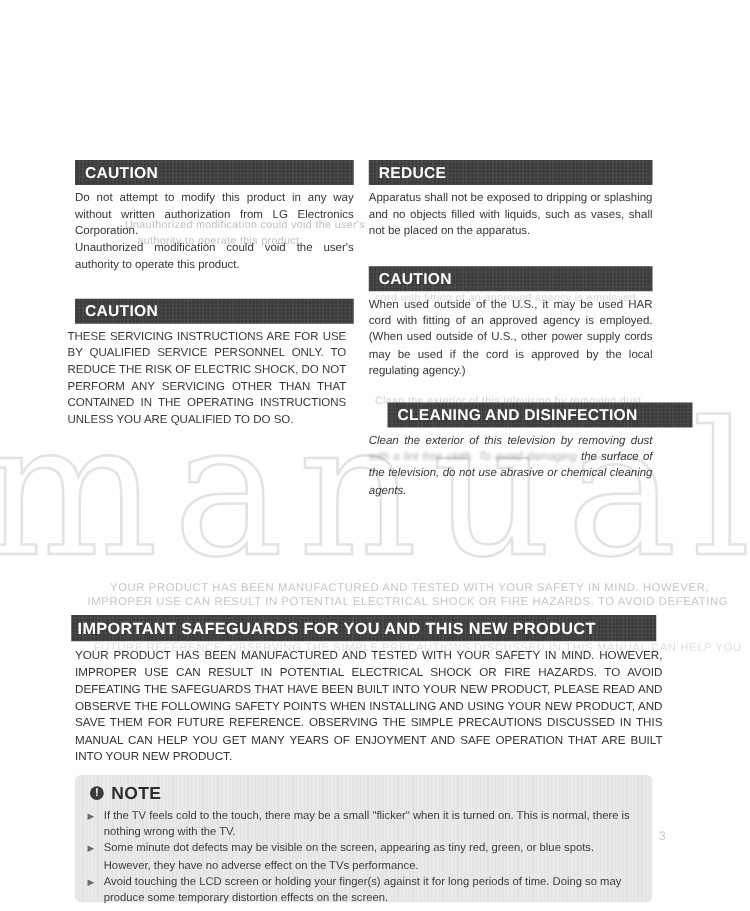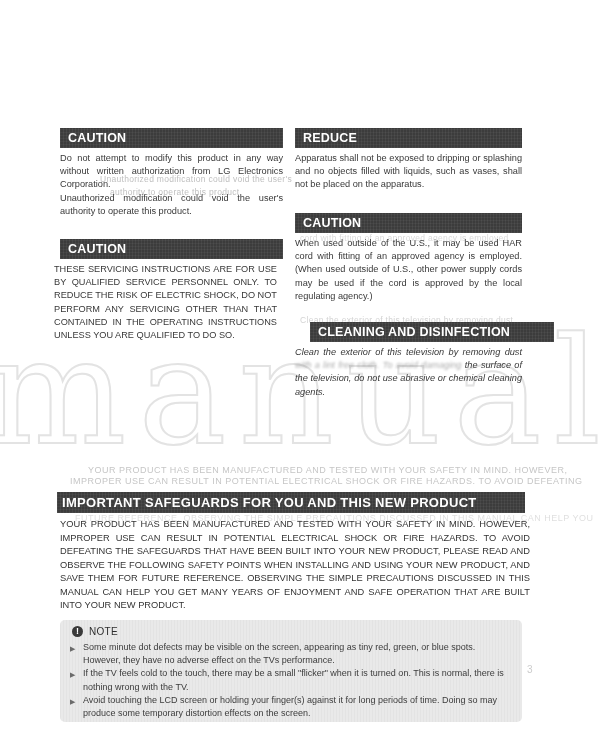--- a/index.html
+++ b/index.html
@@ -52,21 +52,21 @@
     position:absolute;z-index:2;left:60px;top:620px;width:462px;height:102px;
     background:#e9e9e9;border-radius:5px;box-sizing:border-box;
     background-image:repeating-linear-gradient(90deg, rgba(0,0,0,.028) 0 1px, transparent 1px 3px);
     padding:6px 10px 0 10px;
   }
   .note-header{display:flex;align-items:center;gap:6px;margin-left:2px;}
   .note-icon{
     width:11px;height:11px;border-radius:50%;background:#3a3a3a;color:#fff;
     font-size:9px;font-weight:bold;line-height:11px;text-align:center;display:inline-block;
   }
-  .note-title{font-weight:normal;font-size:10px;color:#2e2e2e;letter-spacing:.3px;}
+  .note-title{font-weight:bold;font-size:14px;color:#2e2e2e;letter-spacing:.3px;}
   .note-items{margin-top:4px;}
   .note-item{
     position:relative;padding-left:13px;font-size:9px;line-height:13.2px;
     color:#3c3c3c;text-align:left;margin-bottom:0;
   }
   .note-marker{
     position:absolute;left:0;top:1px;font-size:7px;color:#6b6b6b;
   }
   .page-num{
     position:absolute;z-index:2;left:527px;top:664px;font-size:10px;color:#cccccc;
@@ -107,25 +107,25 @@
   <div class="sg-body">YOUR PRODUCT HAS BEEN MANUFACTURED AND TESTED WITH YOUR SAFETY IN MIND. HOWEVER, IMPROPER USE CAN RESULT IN POTENTIAL ELECTRICAL SHOCK OR FIRE HAZARDS. TO AVOID DEFEATING THE SAFEGUARDS THAT HAVE BEEN BUILT INTO YOUR NEW PRODUCT, PLEASE READ AND OBSERVE THE FOLLOWING SAFETY POINTS WHEN INSTALLING AND USING YOUR NEW PRODUCT, AND SAVE THEM FOR FUTURE REFERENCE. OBSERVING THE SIMPLE PRECAUTIONS DISCUSSED IN THIS MANUAL CAN HELP YOU GET MANY YEARS OF ENJOYMENT AND SAFE OPERATION THAT ARE BUILT INTO YOUR NEW PRODUCT.</div>
 
   <div class="note-box">
     <div class="note-header">
       <span class="note-icon">!</span>
       <span class="note-title">NOTE</span>
     </div>
     <div class="note-items">
       <div class="note-item">
         <span class="note-marker">▶</span>
-        <span>Some minute dot defects may be visible on the screen, appearing as tiny red, green, or blue spots. However, they have no adverse effect on the TVs performance.</span>
+        <span>If the TV feels cold to the touch, there may be a small "flicker" when it is turned on. This is normal, there is nothing wrong with the TV.</span>
       </div>
       <div class="note-item">
         <span class="note-marker">▶</span>
-        <span>If the TV feels cold to the touch, there may be a small "flicker" when it is turned on. This is normal, there is nothing wrong with the TV.</span>
+        <span>Some minute dot defects may be visible on the screen, appearing as tiny red, green, or blue spots. However, they have no adverse effect on the TVs performance.</span>
       </div>
       <div class="note-item">
         <span class="note-marker">▶</span>
         <span>Avoid touching the LCD screen or holding your finger(s) against it for long periods of time. Doing so may produce some temporary distortion effects on the screen.</span>
       </div>
     </div>
   </div>
 
   <div class="page-num">3</div>
 

